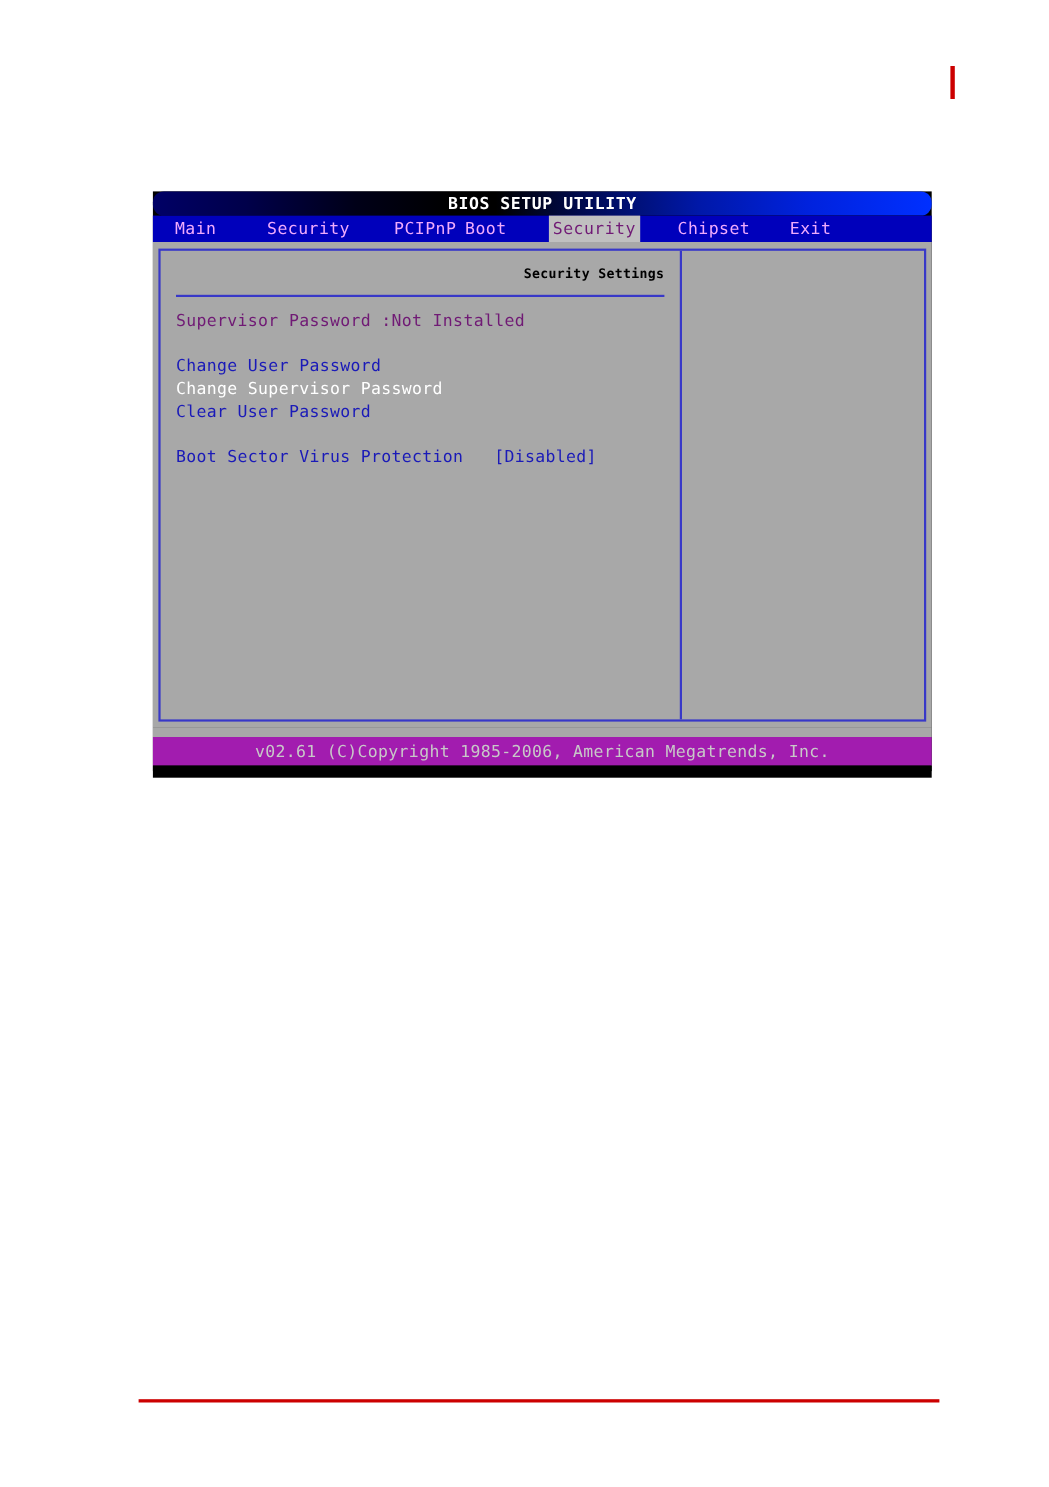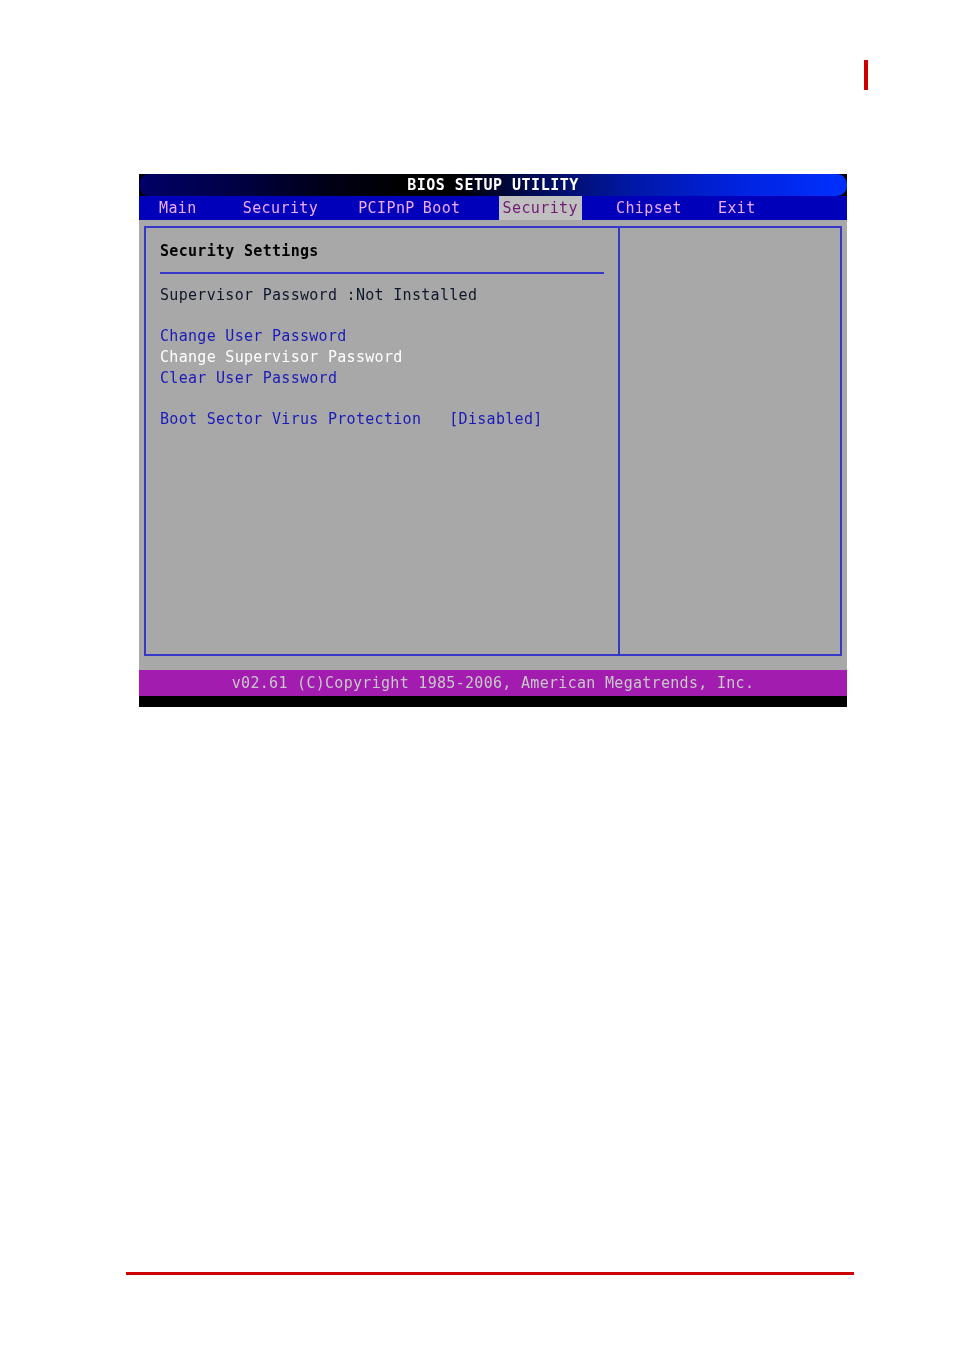--- a/index.html
+++ b/index.html
@@ -125,38 +125,39 @@
   }
   .panel-right {
     flex: 1;
     box-sizing: border-box;
     padding: 10px 12px 0 12px;
     position: relative;
   }
 
   .section-title {
     color: #000000;
-    font-size: 15px;
+    font-size: 12px;
     font-weight: bold;
     letter-spacing: 0.3px;
     margin: 4px 0 0 0;
+    text-align: right;
   }
   .section-rule {
     margin-top: 12px;
     height: 2px;
     background: #3838c8;
   }
 
   .row {
     font-size: 15px;
     letter-spacing: 0.3px;
     white-space: pre;
     line-height: 21px;
   }
-  .row.dim   { color: #0f172a; }
+  .row.dim   { color: #701a75; }
   .row.blue  { color: #1a1ab8; }
   .row.white { color: #ffffff; }
 
   .spacer-sm { height: 11px; }
   .spacer-md { height: 20px; }
 
   
   .help-text {
     color: #1a1ab8;
     font-size: 15px;

